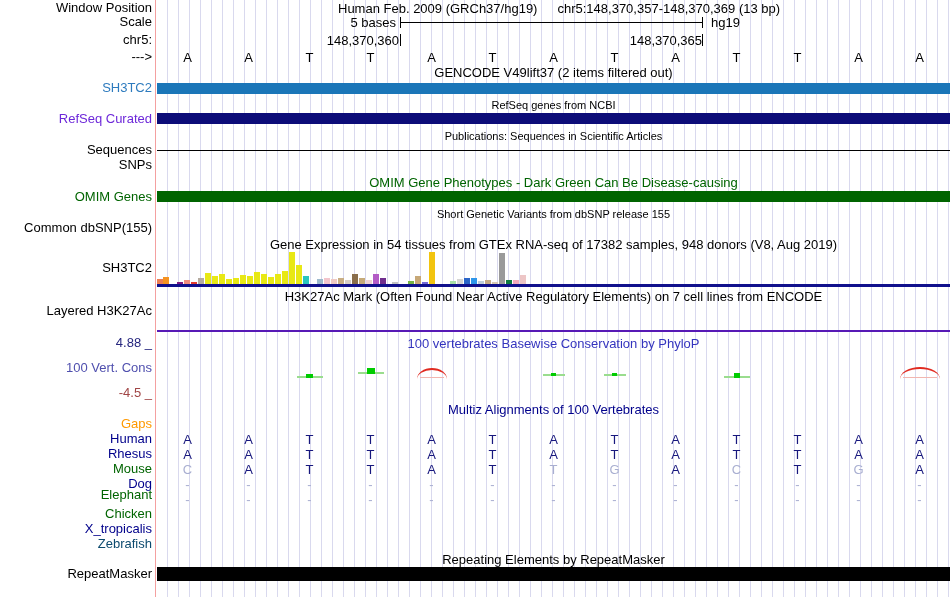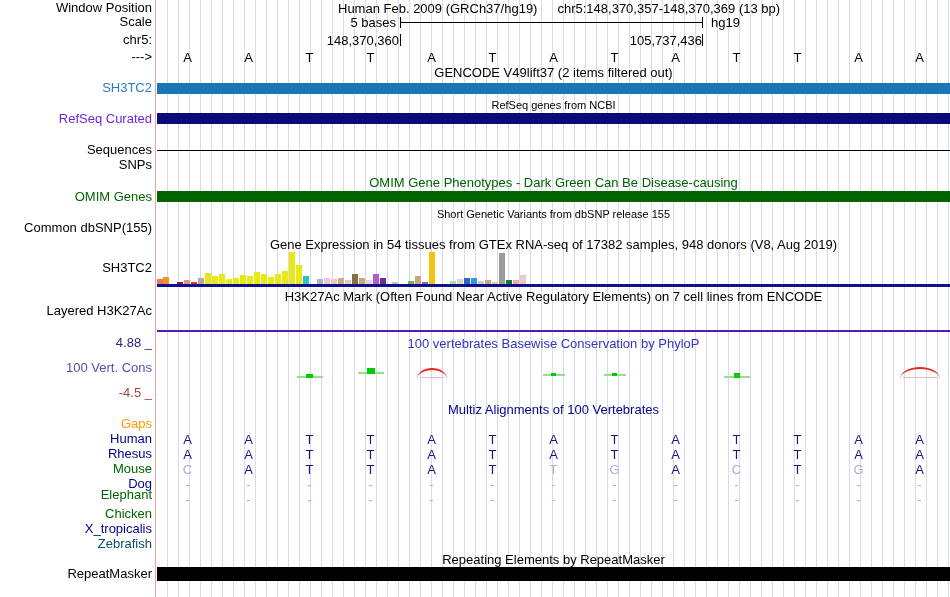--- a/index.html
+++ b/index.html
@@ -47,21 +47,21 @@
     <span>Human Feb. 2009 (GRCh37/hg19)</span><span style="display:inline-block;width:20px"></span><span>chr5:148,370,357-148,370,369 (13 bp)</span>
   </div>
 
   <div class="abs nw" style="left:157px;width:239px;top:15px;text-align:right">5 bases</div>
   <div class="abs" style="left:400px;top:22px;width:302px;height:1px;background:#000"></div>
   <div class="tick" style="left:400px;top:17px;height:11px"></div>
   <div class="tick" style="left:702px;top:17px;height:11px"></div>
   <div class="abs nw" style="left:711px;top:15px">hg19</div>
 
   <div class="abs nw" style="left:157px;width:242px;top:33px;text-align:right">148,370,360</div>
-  <div class="abs nw" style="left:460px;width:242px;top:33px;text-align:right">105,737,436</div>
+  <div class="abs nw" style="left:460px;width:242px;top:33px;text-align:right">148,370,365</div>
   <div class="tick" style="left:400px;top:34px;height:12px"></div>
   <div class="tick" style="left:702px;top:34px;height:12px"></div>
 
   <div id="seq-row" class="rowflex">
       <span>A</span>
       <span>A</span>
       <span>T</span>
       <span>T</span>
       <span>A</span>
       <span>T</span>
@@ -75,20 +75,21 @@
     </div>
 
   <div class="heading" style="top:66px">GENCODE V49lift37 (2 items filtered out)</div>
   <div class="glabel" style="top: 81px; color: rgb(46, 123, 190);" id="gencode-label">SH3TC2</div>
   <div class="trackbar" style="top: 83px; height: 11px; background: rgb(27, 118, 184);" id="gencode-bar"></div>
 
   <div class="heading small" style="top:98px">RefSeq genes from NCBI</div>
   <div class="glabel" style="top: 112px; color: #6d28d9;" id="refseq-label">RefSeq Curated</div>
   <div class="trackbar" style="top: 113px; height: 11px; background: rgb(12, 12, 120);" id="refseq-bar"></div>
 
+  <div class="heading small" style="top:129px">Publications: Sequences in Scientific Articles</div>
   <div class="glabel" style="top:143px">Sequences</div>
   <div class="trackbar" style="top:150px;height:1px;background:#000"></div>
   <div class="glabel" style="top:158px">SNPs</div>
 
   <div class="heading" style="top: 176px; color: rgb(0, 100, 0);" id="omim-heading">OMIM Gene Phenotypes - Dark Green Can Be Disease-causing</div>
   <div class="glabel" style="top: 190px; color: rgb(0, 100, 0);" id="omim-label">OMIM Genes</div>
   <div class="trackbar" style="top: 191px; height: 11px; background: rgb(0, 100, 0);" id="omim-bar"></div>
 
   <div class="heading small" style="top:207px">Short Genetic Variants from dbSNP release 155</div>
   <div class="glabel" style="top:221px">Common dbSNP(155)</div>

